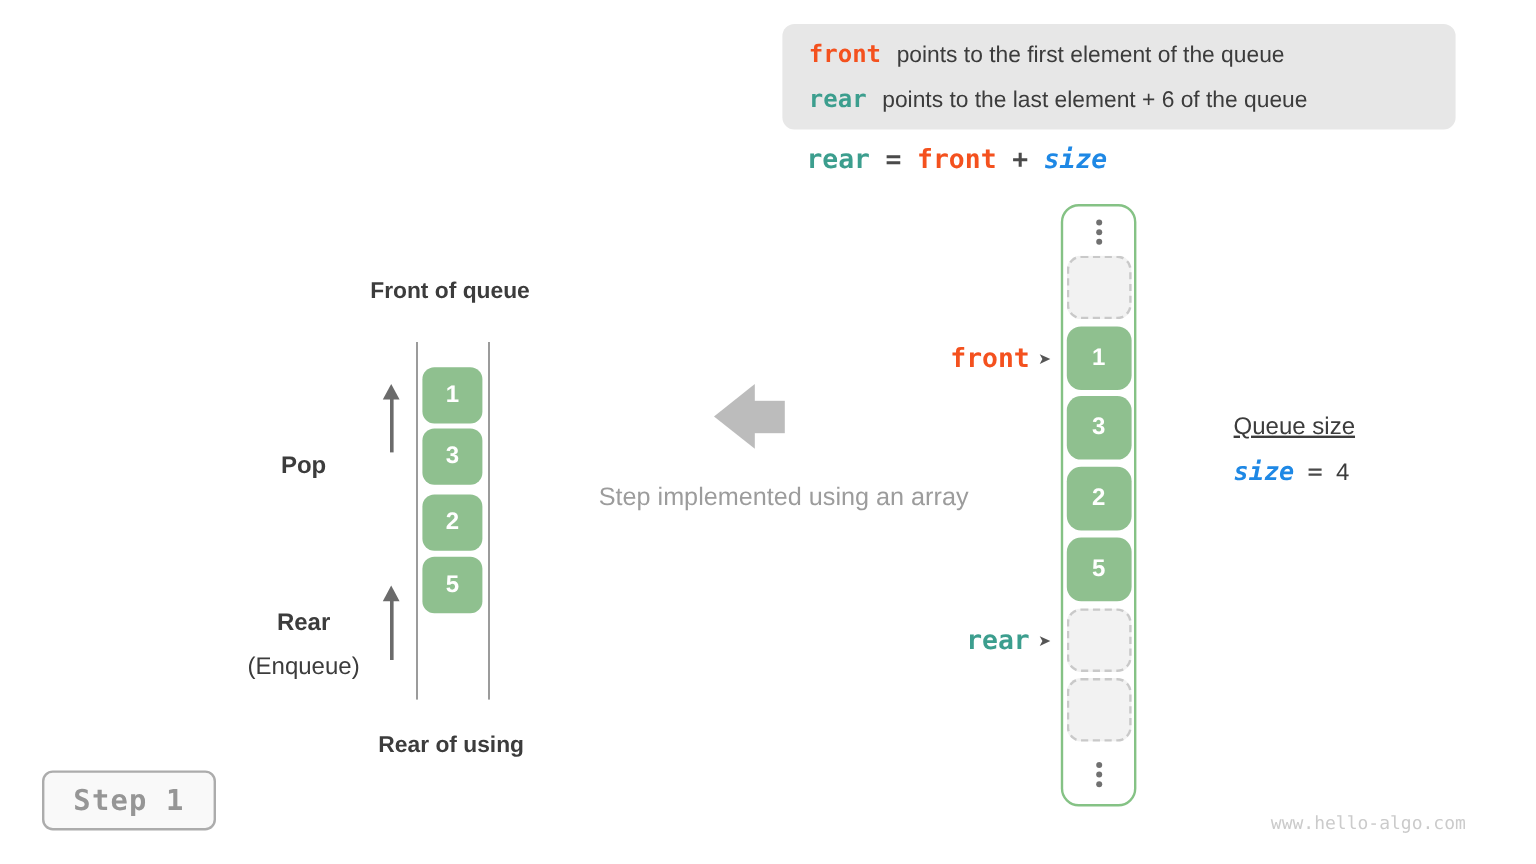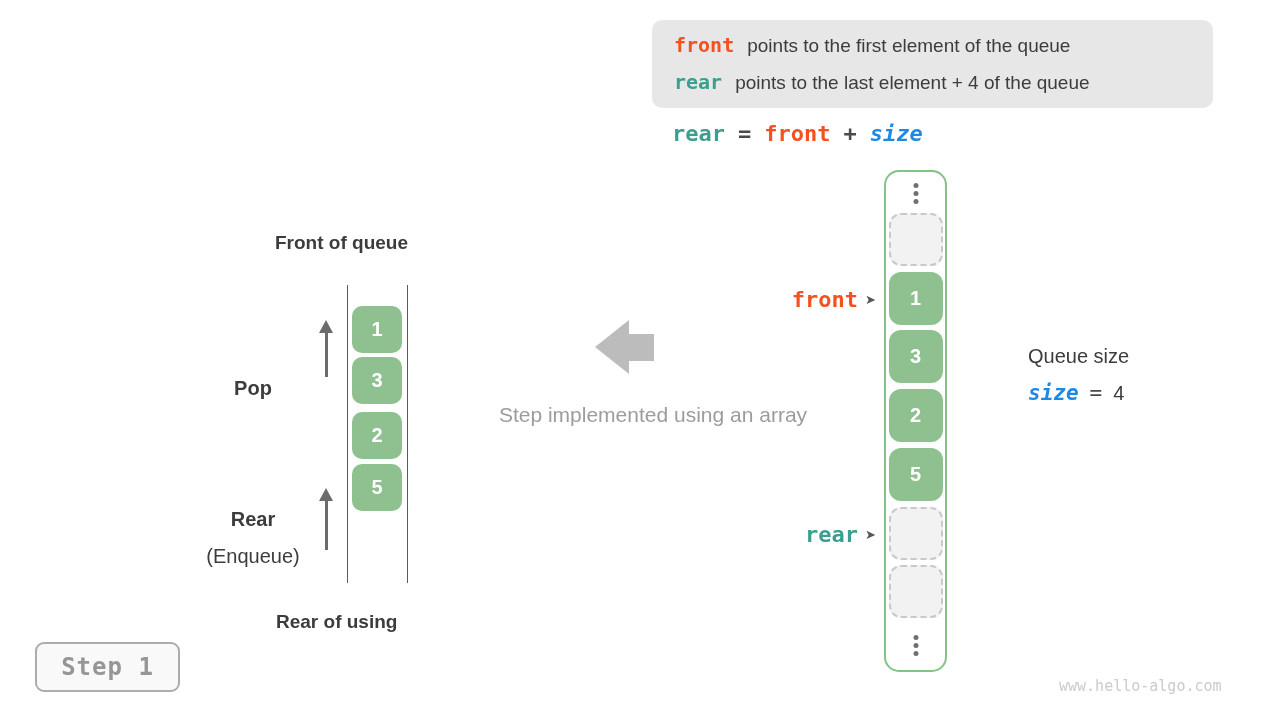--- a/index.html
+++ b/index.html
@@ -23,21 +23,21 @@
   .c-blue{color:var(--blue,#1E88E5);font-style:italic;}
 
   
   .formula{
     left:672px;top:121px;display:flex;gap:13px;align-items:baseline;
     font-family:"DejaVu Sans Mono", monospace;font-weight:bold;font-size:22px;
   }
   .formula .op{color:#4A4A4A;}
 
   
-  .title-label{width:200px;font-weight:bold;font-size:19px;color:var(--dark,#3C3C3C);}
+  .title-label{width:200px;text-align:center;font-weight:bold;font-size:19px;color:var(--dark,#3C3C3C);}
   .vline{width:1px;background:var(--lineGray,#5A5A5A);}
   .lbox{
     left:352px;width:50px;height:47px;border-radius:10px;background:var(--green,#8FC08F);
     color:#fff;font-weight:bold;font-size:20px;display:flex;align-items:center;justify-content:center;
   }
   .action-group{width:180px;text-align:center;font-size:20px;line-height:37px;}
   .action-main{font-weight:bold;}
   .arrow-shaft{width:3px;background:var(--arrowGray,#6B6B6B);}
   .arrow-head-up{
     width:0;height:0;border-left:7px solid transparent;border-right:7px solid transparent;
@@ -100,21 +100,21 @@
 
 <div class="frame">
 
   <div class="abs legend-box">
     <div class="legend-row">
       <span class="legend-term mono c-orange">front</span>
       <span>points to the first element of the queue</span>
     </div>
     <div class="legend-row">
       <span class="legend-term mono c-teal">rear</span>
-      <span>points to the last element + 4 of the queue</span>
+      <span>points to the last element + 6 of the queue</span>
     </div>
   </div>
 
   <div class="abs formula">
     <span class="c-teal">rear</span>
     <span class="op">=</span>
     <span class="c-orange">front</span>
     <span class="op">+</span>
     <span class="c-blue">size</span>
   </div>
@@ -169,21 +169,21 @@
 
   <div class="abs ptr" style="left:690px;top:285px;">
     <span class="c-orange">front</span>
     <span class="ptr-glyph">➤</span>
   </div>
   <div class="abs ptr" style="left:690px;top:520px;">
     <span class="c-teal">rear</span>
     <span class="ptr-glyph">➤</span>
   </div>
 
-  <div class="abs queue-size-title" style="left:1028px;top:345px;">Queue size</div>
+  <div class="abs queue-size-title" style="left:1028px;top:345px;text-decoration:underline;">Queue size</div>
   <div class="abs size-line" style="left:1028px;top:381px;">
     <span class="var c-blue">size</span>
     <span class="eq">=</span>
     <span class="val">4</span>
   </div>
 
   <div class="abs step-badge">Step 1</div>
   <div class="abs watermark">www.hello-algo.com</div>
 
 </div>

